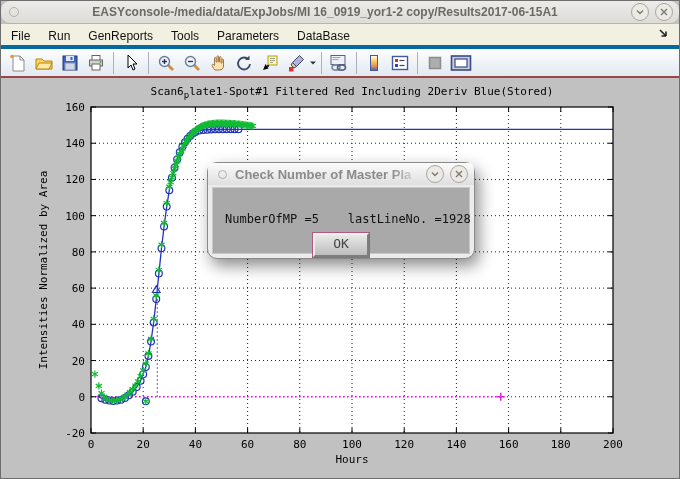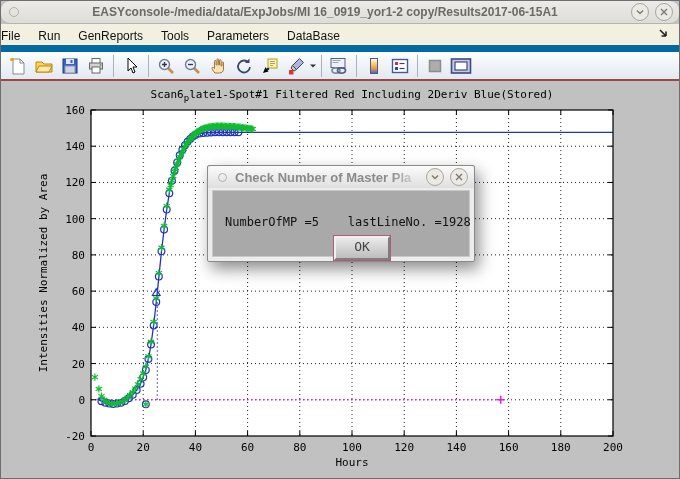--- a/index.html
+++ b/index.html
@@ -10,51 +10,51 @@
   }
   
   #titlebar{height:22px;background:linear-gradient(#ecebe8,#dedcd7);border-bottom:1px solid #b6b4ae;
     display:flex;align-items:center;position:relative;border-radius:9px;}
   #titlebar .win-dot{width:8px;height:8px;border:1px solid #b2b0a8;border-radius:50%;margin-left:8px;}
   #win-title{flex:1;text-align:center;font-size:12px;font-weight:bold;color:#6b6b64;
     white-space:nowrap;overflow:hidden;}
   .round-btn{width:16px;height:16px;border:1px solid #a8a69e;border-radius:50%;margin-right:6px;
     display:flex;align-items:center;justify-content:center;font-size:10px;color:#7c7a72;background:#eceae5;cursor:default;}
   
-  #menubar{height:21px;background:#f1f0e1;border-bottom:7px solid #0369a1;
-    display:flex;align-items:center;position:relative;}
+  #menubar{height:21px;background:#f1f0e1;border-bottom:4px solid #0369a1;
+    display:flex;align-items:center;padding-left:10px;position:relative;}
   .menu-item{font-size:12px;color:#111;margin-right:18px;white-space:nowrap;}
   #menu-corner{position:absolute;right:8px;top:3px;}
   
   #toolbar{height:27px;background:linear-gradient(#fdfefe,#e2e9f1);border-bottom:2px solid #9c4743;
     display:flex;align-items:center;padding-left:4px;}
   .tb-icon{width:24px;height:24px;display:flex;align-items:center;justify-content:center;margin:0 1px;}
   .tb-sep{width:1px;height:22px;background:#aab0bc;margin:0 4px;}
   .tb-caret{width:8px;height:24px;display:flex;align-items:center;}
   
   #canvas{position:relative;height:400px;background:#c1c1c1;}
   #plot{position:absolute;left:0;top:0;}
   .ticklabel{font:11px "DejaVu Sans Mono",monospace;fill:#000;}
   .plot-title{font:11px "DejaVu Sans Mono",monospace;fill:#000;}
   
   #dialog{position:absolute;left:206px;top:84px;width:268px;height:97px;box-sizing:border-box;
-    background:#ececec;border:1px solid #8a8a8a;border-radius:2px;
+    background:#ececec;border:1px solid #8a8a8a;border-radius:10px;
     box-shadow:4px 7px 16px rgba(0,0,0,0.45);z-index:5;}
   #dialog-titlebar{height:22px;display:flex;align-items:center;background:linear-gradient(#fbfbfb,#dfdfdf);
     border-radius:5px 5px 0 0;}
   #dialog-titlebar .win-dot{width:7px;height:7px;border:1px solid #b2b0a8;border-radius:50%;margin-left:10px;}
   #dialog-title{flex:1;font-size:13px;font-weight:bold;color:#8b8b8b;margin-left:8px;
     white-space:nowrap;overflow:hidden;
     -webkit-mask-image:linear-gradient(90deg,#000 82%,transparent 97%);
             mask-image:linear-gradient(90deg,#000 82%,transparent 97%);}
   #dialog-body{position:absolute;left:4px;right:4px;top:24px;bottom:4px;background:#a9a9a9;
     border:1px solid #c8c8c8;}
   #dialog-text{position:absolute;left:12px;top:24px;font:12px "DejaVu Sans Mono",monospace;
     color:#111;white-space:pre;}
-  #ok-button{position:absolute;left:121px;top:45px;width:52px;height:20px;
+  #ok-button{position:absolute;left:100px;top:45px;width:52px;height:20px;
     background:linear-gradient(#e9e9e9,#bdbdbd);
     border-top:2px solid #efefef;border-left:2px solid #efefef;
     border-right:2px solid #7e7e7e;border-bottom:2px solid #7e7e7e;
     outline:1px solid #b05a80;
     font:13px "DejaVu Sans Mono",monospace;color:#444;text-align:center;line-height:17px;cursor:default;}
 </style>
 </head>
 <body>
 
 <div id="window">

